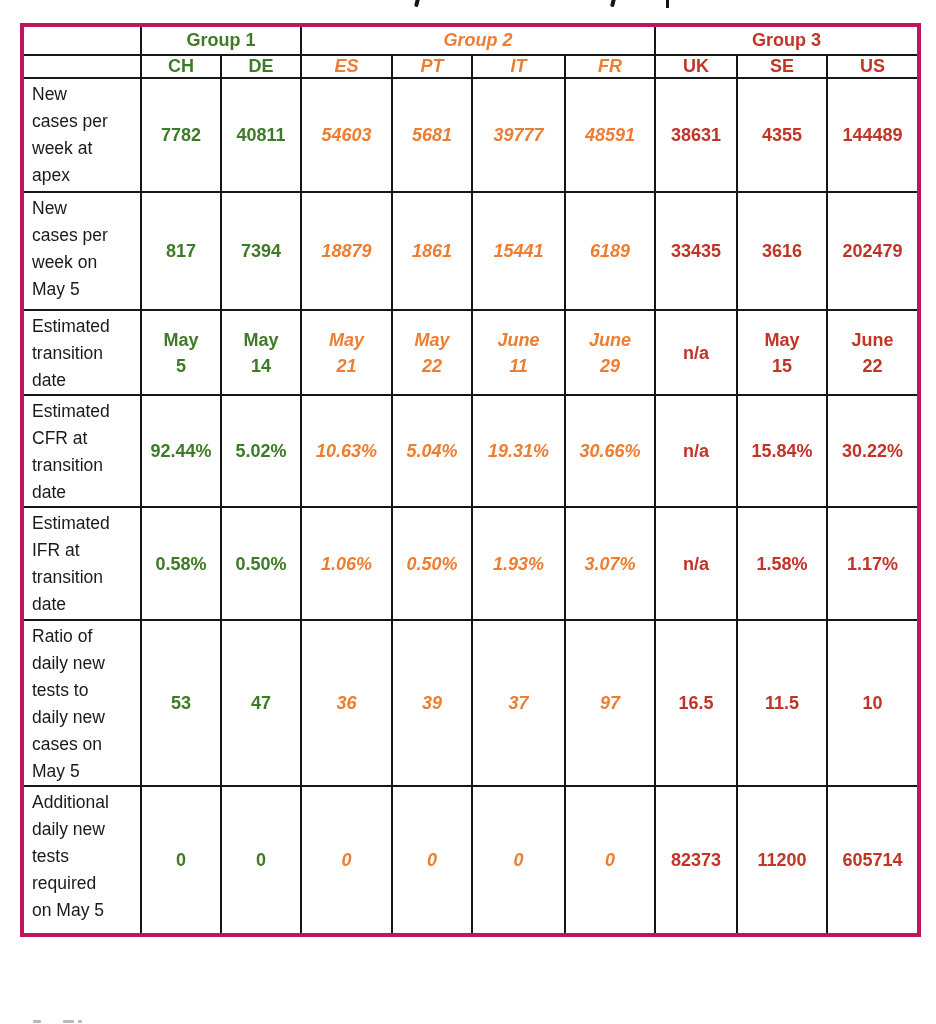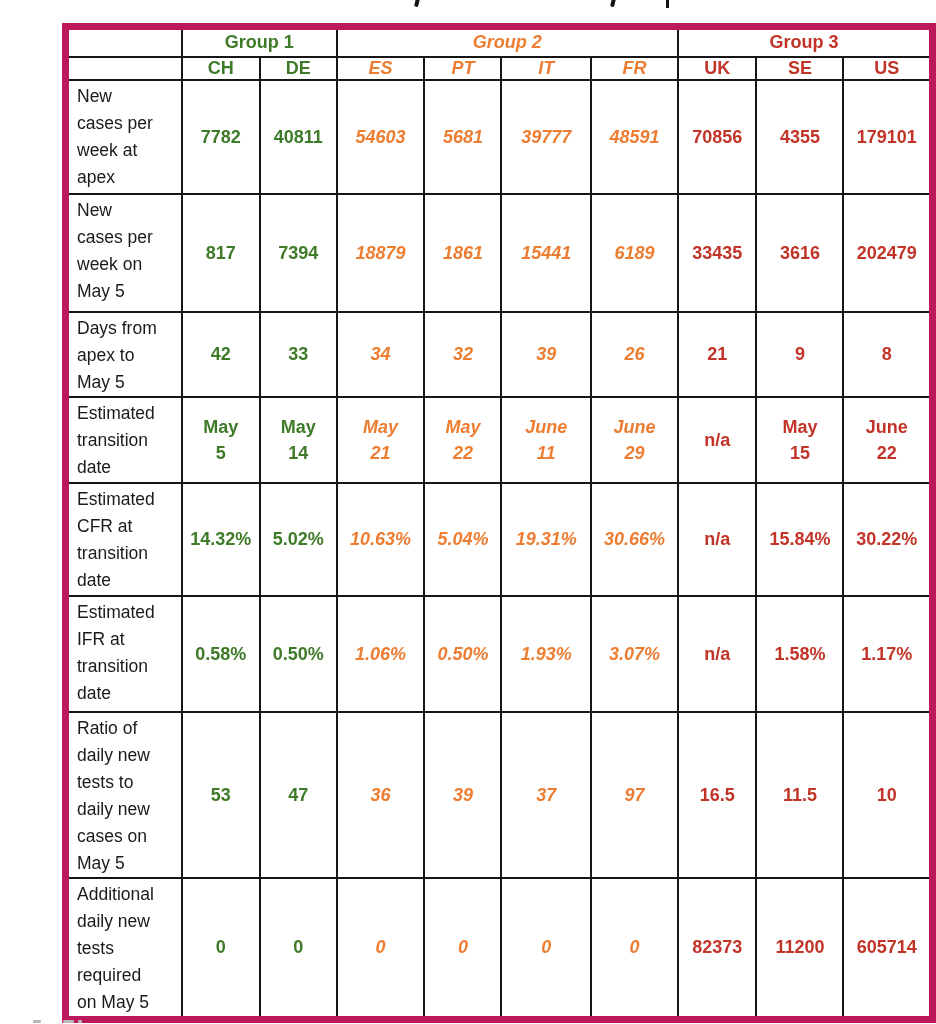--- a/index.html
+++ b/index.html
@@ -41,22 +41,21 @@
     top: 1020px;
     border-radius: 1px;
   }
   
   table {
     position: absolute;
     left: 20px;
     top: 23px;
     border-collapse: collapse;
     table-layout: fixed;
-    border: 7px solid #be185d;
-    margin-left: 42px;
+    border: 4px solid #be185d;
   }
   th, td {
     border: 2px solid #161616;
     padding: 0;
     white-space: pre-line;
     overflow: hidden;
   }
   thead tr:nth-child(1) { height: 30px; }
   thead tr:nth-child(2) { height: 21px; }
   tbody tr:nth-child(1) { height: 114px; }
@@ -147,52 +146,38 @@
           <td class="row-label">New
 cases per
 week at
 apex</td>
           <td class="val g0">7782</td>
           <td class="val g0">40811</td>
           <td class="val g1">54603</td>
           <td class="val g1">5681</td>
           <td class="val g1">39777</td>
           <td class="val g1">48591</td>
-          <td class="val g2">70856</td>
+          <td class="val g2">38631</td>
           <td class="val g2">4355</td>
-          <td class="val g2">179101</td>
+          <td class="val g2">144489</td>
         </tr>
         <tr>
           <td class="row-label">New
 cases per
 week on
 May 5</td>
           <td class="val g0">817</td>
           <td class="val g0">7394</td>
           <td class="val g1">18879</td>
           <td class="val g1">1861</td>
           <td class="val g1">15441</td>
           <td class="val g1">6189</td>
           <td class="val g2">33435</td>
           <td class="val g2">3616</td>
           <td class="val g2">202479</td>
-        </tr>
-        <tr>
-          <td class="row-label">Days from
-apex to
-May 5</td>
-          <td class="val g0">42</td>
-          <td class="val g0">33</td>
-          <td class="val g1">34</td>
-          <td class="val g1">32</td>
-          <td class="val g1">39</td>
-          <td class="val g1">26</td>
-          <td class="val g2">21</td>
-          <td class="val g2">9</td>
-          <td class="val g2">8</td>
         </tr>
         <tr>
           <td class="row-label">Estimated
 transition
 date</td>
           <td class="val g0">May
 5</td>
           <td class="val g0">May
 14</td>
           <td class="val g1">May
@@ -207,21 +192,21 @@
           <td class="val g2">May
 15</td>
           <td class="val g2">June
 22</td>
         </tr>
         <tr>
           <td class="row-label">Estimated
 CFR at
 transition
 date</td>
-          <td class="val g0">14.32%</td>
+          <td class="val g0">92.44%</td>
           <td class="val g0">5.02%</td>
           <td class="val g1">10.63%</td>
           <td class="val g1">5.04%</td>
           <td class="val g1">19.31%</td>
           <td class="val g1">30.66%</td>
           <td class="val g2">n/a</td>
           <td class="val g2">15.84%</td>
           <td class="val g2">30.22%</td>
         </tr>
         <tr>

